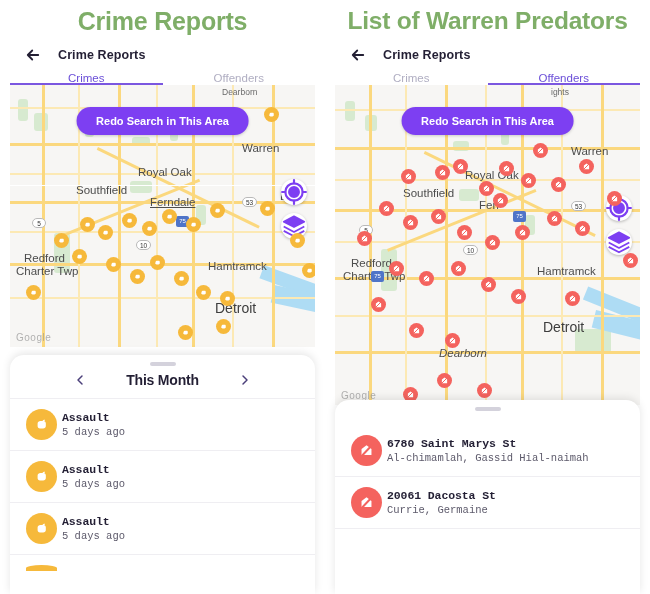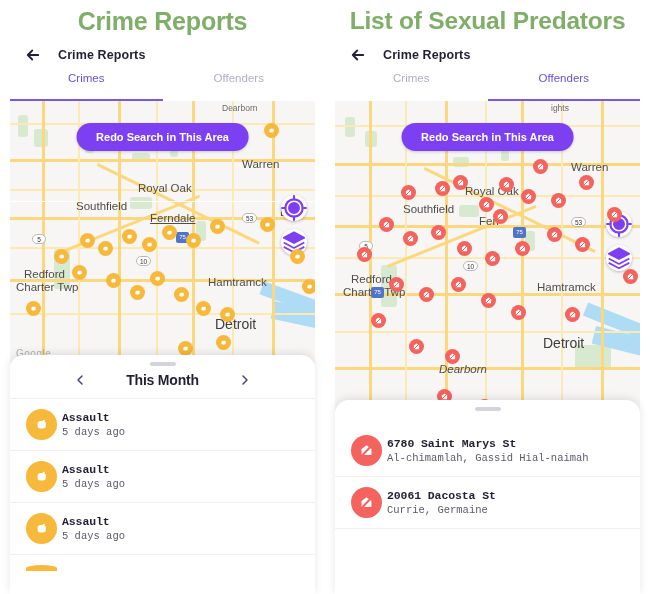--- a/index.html
+++ b/index.html
@@ -37,21 +37,21 @@
     letter-spacing: 0.1px;
   }
 
   
   .tabs {
     display: flex; margin: 0 10px; position: relative;
   }
   .tab {
     flex: 1; text-align: center;
     font-size: 11.5px;
-    padding-bottom: 17px;
+    padding-bottom: 1px;
     color: #b0aec2;
   }
   .tab.active { color: #6b4fd8; }
   .tab-underline {
     position: absolute; bottom: 0; height: 2px;
     width: 50%; background: #7b57e0;
   }
   .tab-underline.left { left: 0; }
   .tab-underline.right { left: 50%; }
 
@@ -434,21 +434,21 @@
           </span>
         </div>
         <div class="list-item partial">
           <span class="li-icon crime" style="height:6px;border-radius:50% 50% 0 0;"></span>
         </div>
       </div>
     </div>
   </div>
 
   <div class="panel">
-    <div class="panel-title wide">List of Sexual Predators</div>
+    <div class="panel-title wide">List of Warren Predators</div>
 
     <div class="navbar">
       <span class="back-arrow">
         <svg viewBox="0 0 24 24" fill="none" stroke="#231f34" stroke-width="2.4" stroke-linecap="round" stroke-linejoin="round">
           <path d="M19 12H5M11 18l-6-6 6-6"></path>
         </svg>
       </span>
       <span class="nav-title">Crime Reports</span>
     </div>
 

